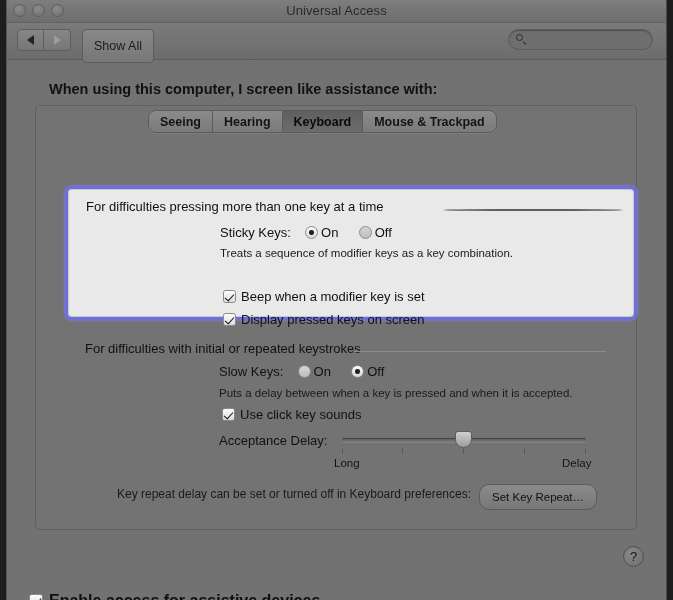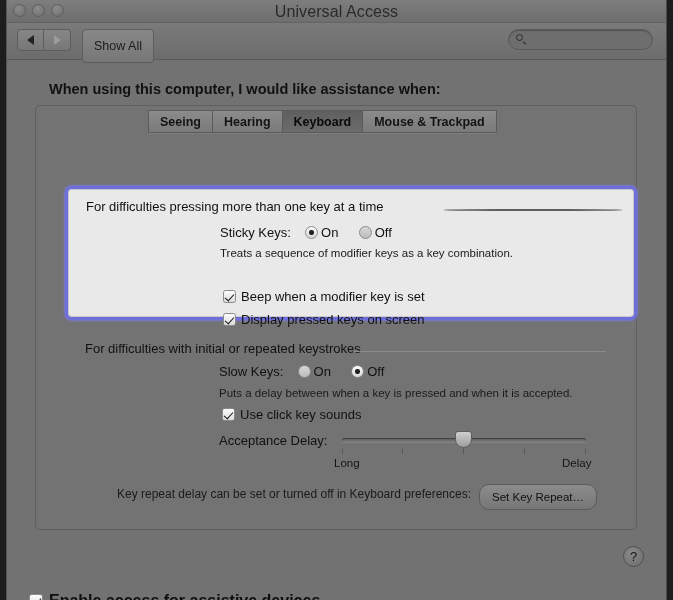--- a/index.html
+++ b/index.html
@@ -22,21 +22,21 @@
     border-bottom:1px solid #636363;
   }
   .lights{position:absolute;left:6px;top:4px;display:flex;gap:6px;}
   .light{
     width:13px;height:13px;border-radius:50%;
     background:radial-gradient(circle at 40% 32%,#8c8c8c 0%,#7a7a7a 58%,#6d6d6d 100%);
     border:1px solid #5f5f5f;box-sizing:border-box;
   }
   .wtitle{
     position:absolute;left:0;right:0;top:3px;text-align:center;
-    font-size:16px;color:#2a2a2a;letter-spacing:.1px;
+    font-size:13px;color:#2a2a2a;letter-spacing:.1px;
   }
   
   .toolbar{
     position:relative;height:36px;
     background:linear-gradient(to bottom,#7a7a7a 0%,#737373 55%,#6c6c6c 100%);
     border-bottom:1px solid #5a5a5a;
   }
   .navgrp{position:absolute;left:10px;top:6px;display:flex;}
   .navbtn{
     width:27px;height:22px;box-sizing:border-box;
@@ -76,21 +76,21 @@
   }
   
   .content{position:relative;height:542px;}
   .headline{
     position:absolute;left:42px;top:21px;
     font-size:14.5px;font-weight:bold;color:#111;
   }
   
   .tabs{
     position:absolute;left:141px;top:-1px;display:flex;height:21px;
-    border:1px solid #5b5b5b;border-radius:0;overflow:hidden;
+    border:1px solid #5b5b5b;border-radius:8px;overflow:hidden;
     box-shadow:0 1px 0 rgba(255,255,255,.08);
   }
   .tab{
     padding:0 11px;display:flex;align-items:center;
     font-size:12.5px;font-weight:bold;color:#141414;
     background:linear-gradient(to bottom,#8b8b8b,#7a7a7a);
     border-right:1px solid #5b5b5b;
   }
   .tab:last-child{border-right:none;}
   .tab.active{
@@ -203,21 +203,21 @@
     </div>
     <div class="showall">Show All</div>
     <div class="searchwrap">
       <span class="mag"></span>
       <input class="searchinput" type="text" value="" placeholder="" style="">
     </div>
   </div>
 
   <div class="content">
 
-    <div class="headline">When using this computer, I would like assistance when:</div>
+    <div class="headline">When using this computer, I screen like assistance with:</div>
 
     <div class="panelouter"></div>
 
     <div class="tabs" style="top:50px;">
       <div class="tab">Seeing</div>
       <div class="tab">Hearing</div>
       <div class="tab active">Keyboard</div>
       <div class="tab">Mouse &amp; Trackpad</div>
     </div>
 

